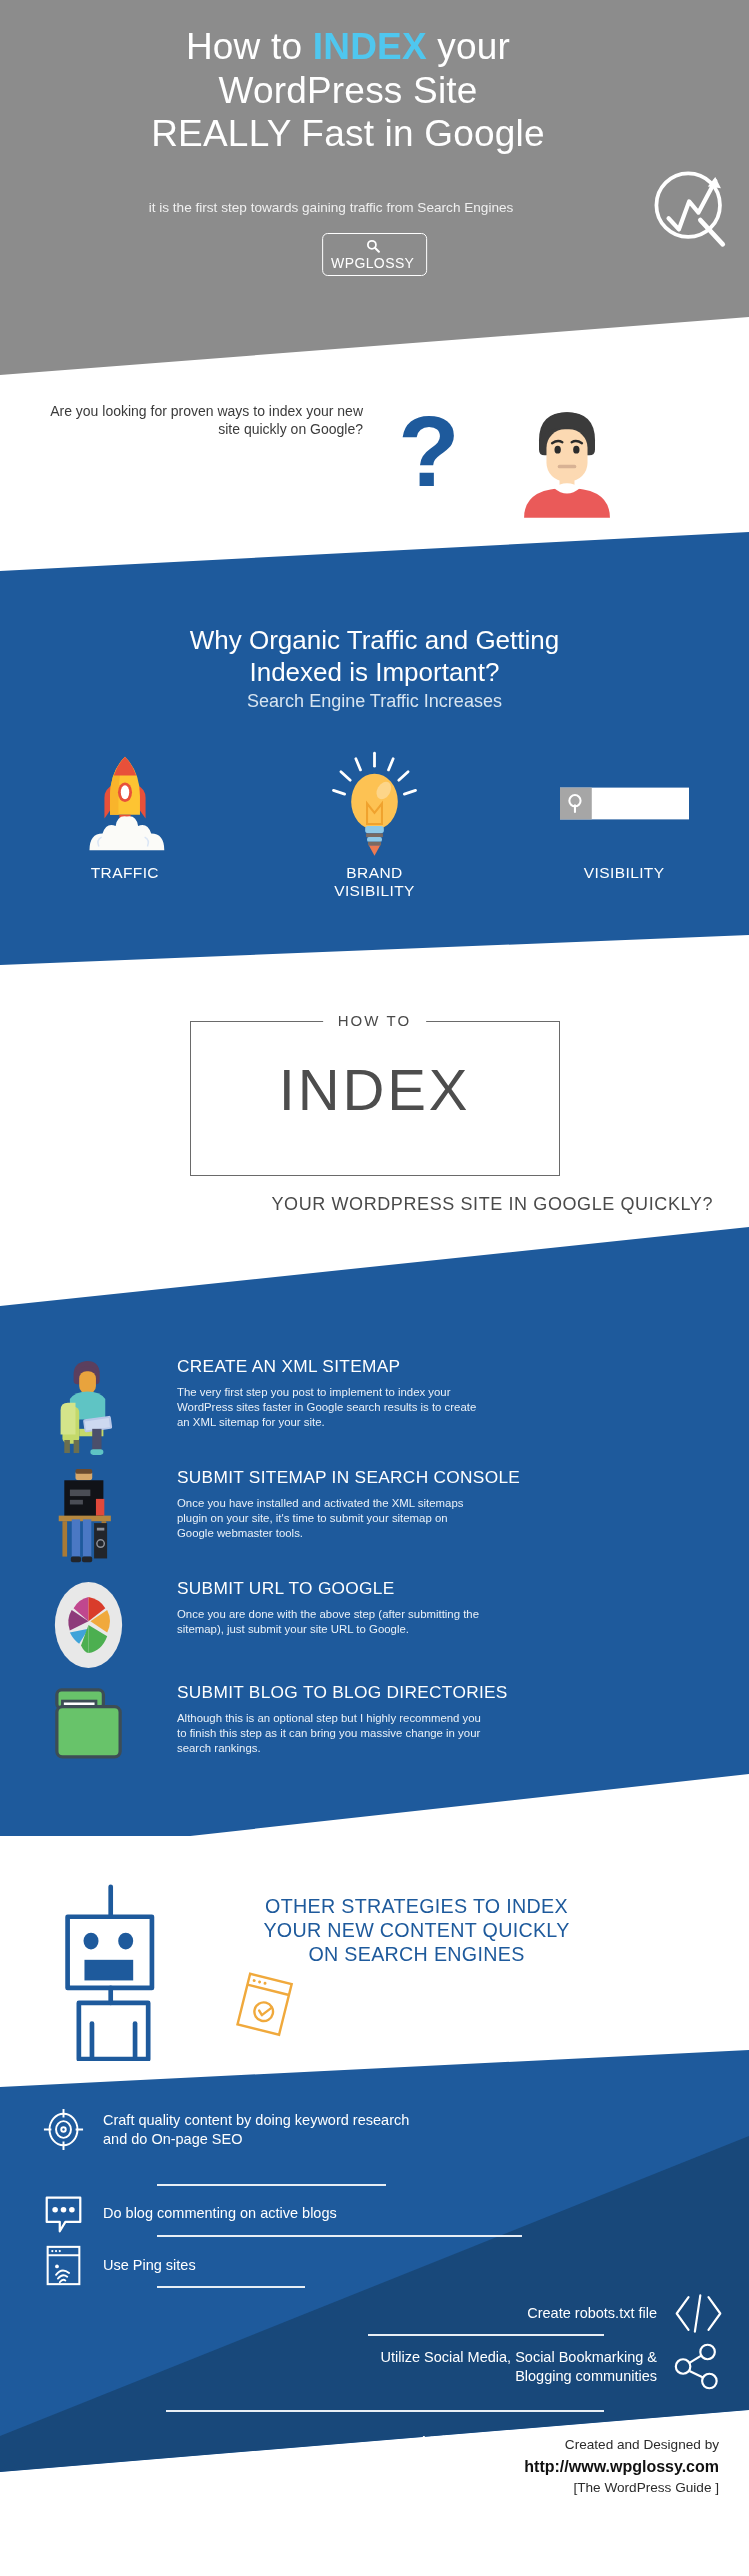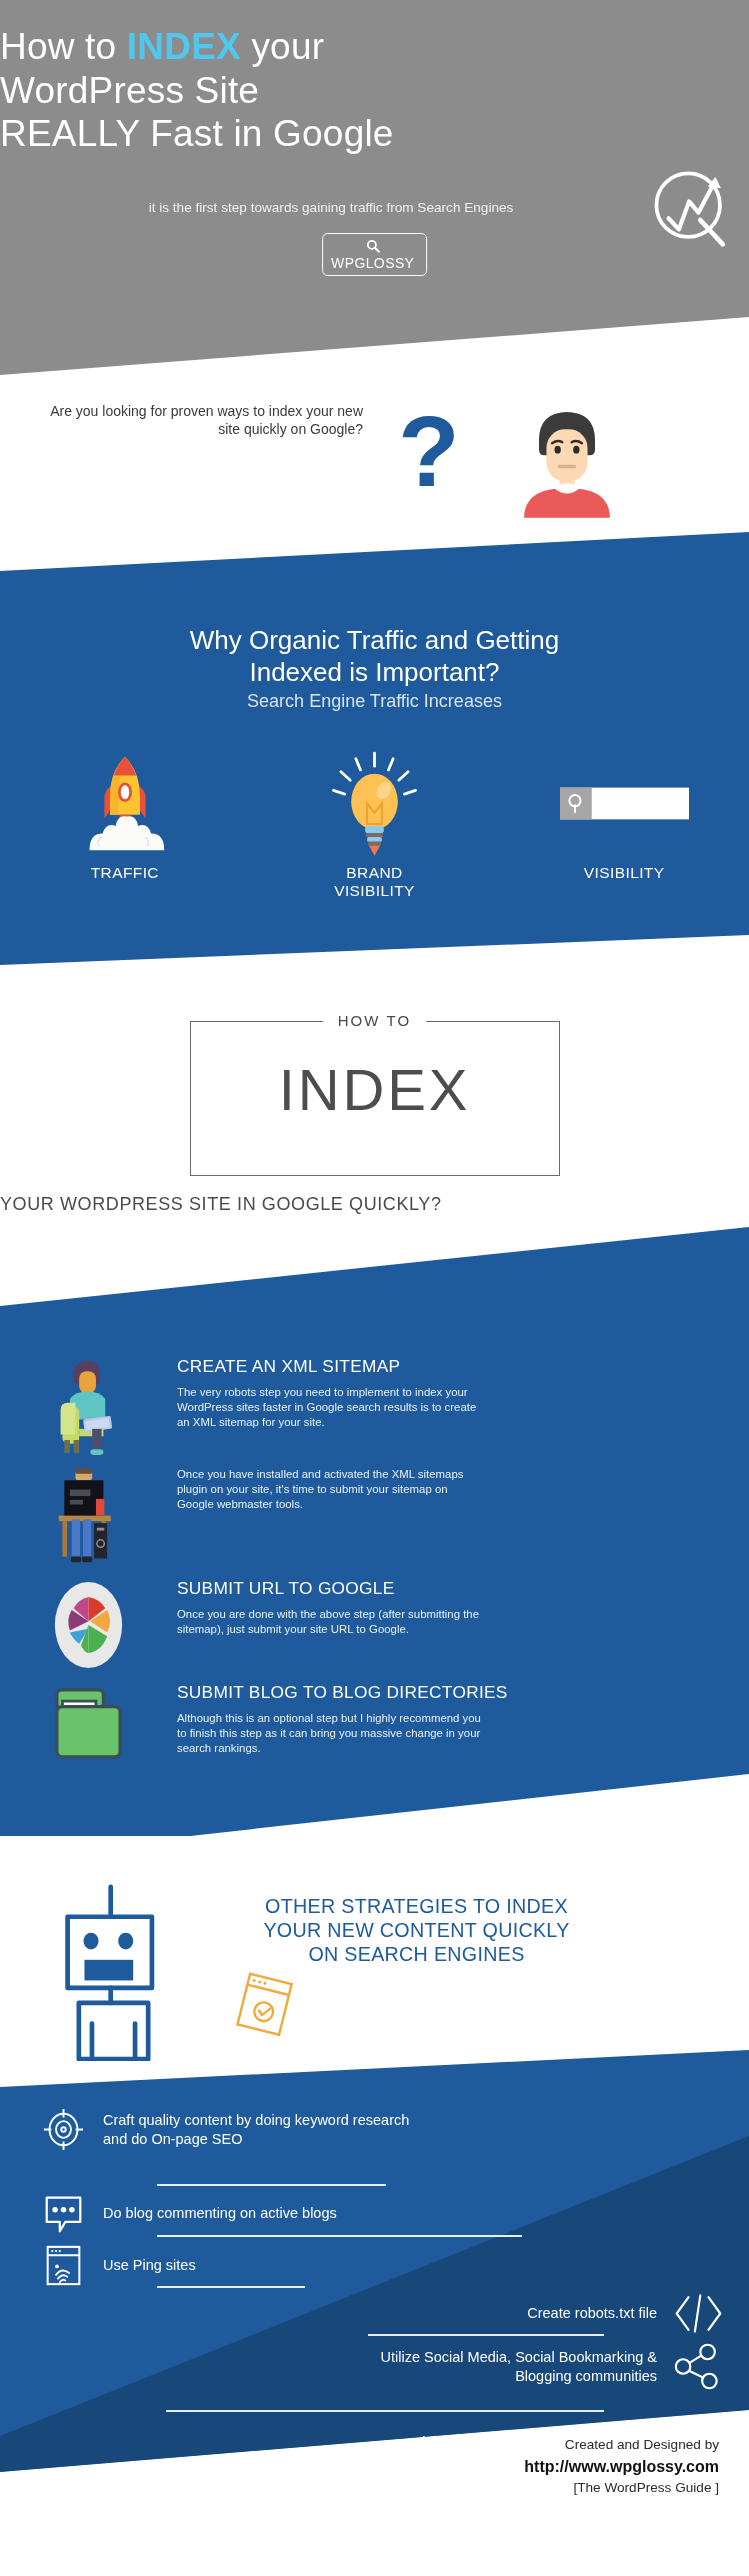--- a/index.html
+++ b/index.html
@@ -13,21 +13,21 @@
   
   .band { position:absolute; left:0; width:749px; }
 
   
   #header-band {
     top:0; height:375px; background:#8c8c8c;
     clip-path: polygon(0 0, 749px 0, 749px 317px, 0 375px);
   }
   #header-inner { position:relative; width:749px; height:375px; }
   #header-title {
-    position:absolute; top:25px; left:0; width:696px; 
+    position:absolute; top:25px; left:0; width:696px; text-align:center;
     font-size:37px; line-height:1.18; font-weight:400; color:#ffffff;
     letter-spacing:0.2px;
   }
   #header-title .hl { color:#4fc7ef; font-weight:600; }
   #header-sub {
     position:absolute; top:200px; left:0; width:662px; text-align:center;
     font-size:13.6px; color:#f0f0f0; font-weight:400;
   }
   #brand-badge {
     position:absolute; top:233px; left:50%; transform:translateX(-50%);
@@ -83,21 +83,21 @@
   #howto-kicker {
     position:absolute; top:-10.3px; left:50%; transform:translateX(-50%);
     background:#ffffff; padding:0 15px; font-size:15px; color:#4a4a4a;
     letter-spacing:2.1px;
   }
   #howto-index {
     position:absolute; top:34px; left:0; width:100%; text-align:center;
     font-size:58px; color:#4d4d4d; letter-spacing:2.8px; font-weight:400;
   }
   #howto-sub {
-    position:absolute; top:229px; left:0; width:713px; text-align:left;
+    position:absolute; top:229px; left:0; width:713px; text-align:right;
     font-size:18px; color:#4a4a4a; letter-spacing:0.6px;
   }
 
   
   #steps-band {
     top:1201px; height:656px; background:#1e5a9c;
     clip-path: polygon(0 105px, 749px 26px, 749px 573px, 0 656px);
   }
   #steps-list { position:absolute; top:155px; left:0; width:749px; }
   .step { display:flex; align-items:flex-start; padding:0 0 12px 52px; }
@@ -294,21 +294,21 @@
           <rect x="30" y="66" width="30" height="14" rx="2" fill="#b8c7e8" transform="rotate(-8 30 66)"></rect>
           <rect x="32" y="68" width="26" height="10" fill="#cdd9f0" transform="rotate(-8 32 68)"></rect>
           <rect x="40" y="76" width="10" height="24" fill="#4b4f6b"></rect>
           <rect x="10" y="88" width="6" height="14" fill="#6b6f4f"></rect>
           <rect x="20" y="88" width="6" height="14" fill="#6b6f4f"></rect>
           <rect x="38" y="98" width="14" height="6" rx="3" fill="#5fc4c4"></rect>
         </svg>
       </div>
       <div class="step-body">
         <div class="step-title">CREATE AN XML SITEMAP</div>
-        <div class="step-desc">The very robots step you need to implement to index your WordPress sites faster in Google search results is to create an XML sitemap for your site.</div>
+        <div class="step-desc">The very first step you post to implement to index your WordPress sites faster in Google search results is to create an XML sitemap for your site.</div>
       </div>
     </div>
 
     <div class="step">
       <div class="step-ico">
         <svg width="67" height="97" viewBox="0 0 72 104">
           <rect x="22" y="2" width="18" height="10" rx="3" fill="#d7a86b"></rect>
           <rect x="22" y="0" width="18" height="5" rx="2" fill="#6b4a2e"></rect>
           <rect x="10" y="12" width="42" height="40" fill="#111318"></rect>
           <rect x="16" y="22" width="22" height="7" fill="#4a4d55"></rect>
@@ -320,20 +320,21 @@
           <rect x="18" y="54" width="9" height="40" fill="#4a78c4"></rect>
           <rect x="30" y="54" width="9" height="40" fill="#4a78c4"></rect>
           <rect x="17" y="94" width="11" height="6" rx="2" fill="#22252b"></rect>
           <rect x="29" y="94" width="11" height="6" rx="2" fill="#22252b"></rect>
           <rect x="42" y="58" width="14" height="38" fill="#22252b"></rect>
           <circle cx="49" cy="80" r="4" fill="none" stroke="#8b8f98" stroke-width="1.6"></circle>
           <rect x="45" y="63" width="8" height="3" fill="#8b8f98"></rect>
         </svg>
       </div>
       <div class="step-body">
+        <div class="step-title">SUBMIT SITEMAP IN SEARCH CONSOLE</div>
         <div class="step-desc">Once you have installed and activated the XML sitemaps plugin on your site, it's time to submit your sitemap on Google webmaster tools.</div>
       </div>
     </div>
 
     <div class="step">
       <div class="step-ico">
         <svg width="71" height="90" viewBox="0 0 76 96">
           <ellipse cx="38" cy="48" rx="36" ry="46" fill="#e8e8e8"></ellipse>
           <path d="M38 18 l0 26 l-16 -14 q6 -10 16 -12 z" fill="#c0478e"></path>
           <path d="M38 18 q12 2 18 12 l-18 14 z" fill="#d93c2b"></path>

